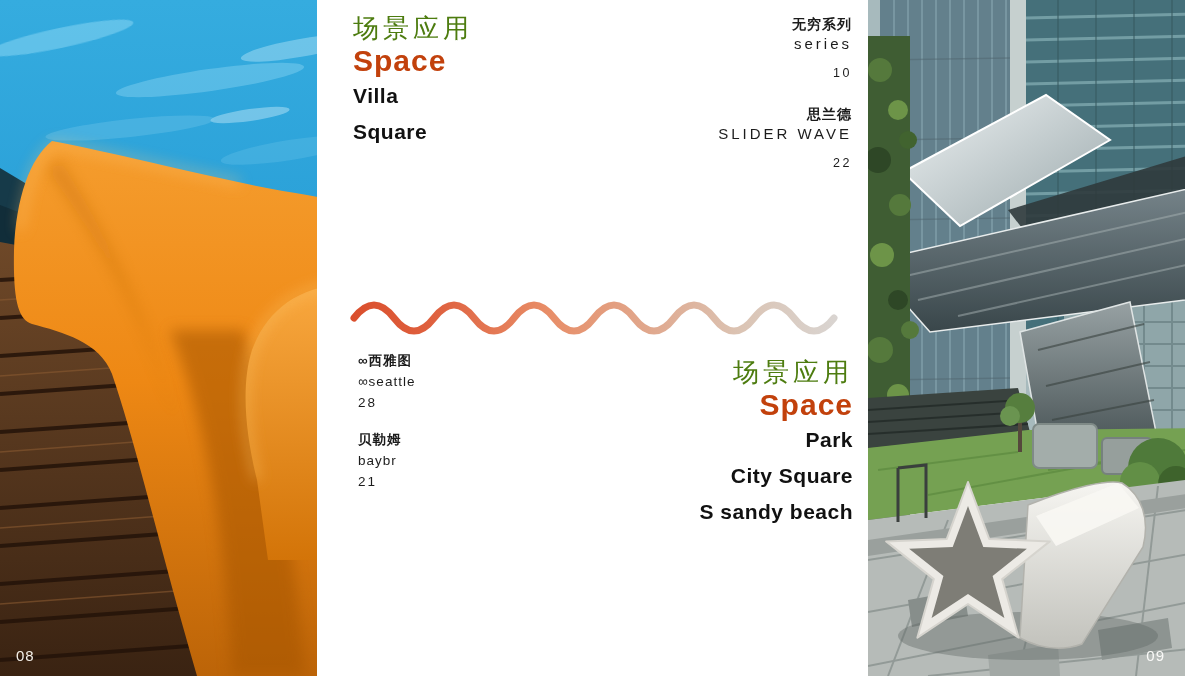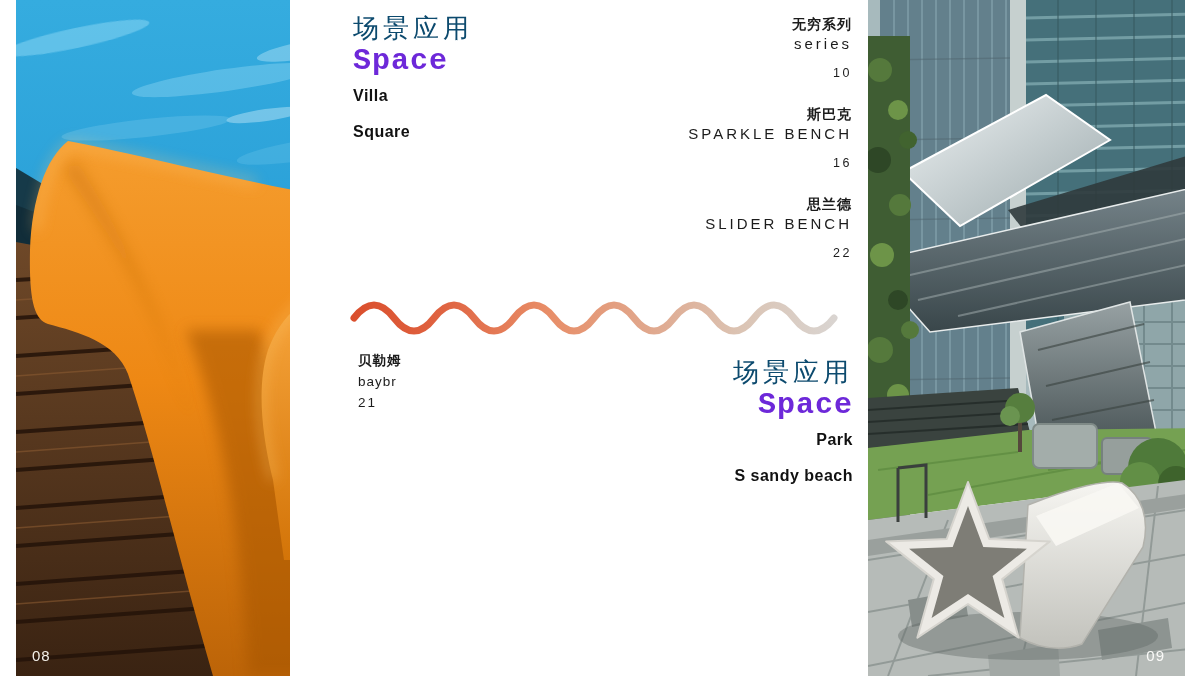--- a/index.html
+++ b/index.html
@@ -1,28 +1,28 @@
 <!DOCTYPE html>
 <html><head>
 <meta charset="utf-8">
 <style>
   html,body{margin:0;padding:0;background:#ffffff;}
   .canvas{
     position:relative;width:1200px;height:676px;overflow:hidden;
     font-family:"Liberation Sans","DejaVu Sans",sans-serif;color:#1c1c1c;background:#ffffff;
   }
   .photo{position:absolute;top:0;height:676px;overflow:hidden;}
-  .photo-left{left:16px;width:274px;}
+  .photo-left{left:0;width:317px;}
   .photo-right{left:868px;width:317px;}
   .panel{position:absolute;left:345px;top:0;width:523px;height:676px;background:#ffffff;}
 
   .blk{position:absolute;}
-  .cn-title{font-size:26px;letter-spacing:4px;color:#0c4a6e;line-height:32px;}
-  .en-title{font-size:30px;font-weight:bold;letter-spacing:1px;line-height:34px;color:#6d28d9;font-family:Liberation Mono, monospace;}
-  .toc-item{font-size:16px;font-weight:bold;letter-spacing:0.5px;line-height:36px;color:#111;}
+  .cn-title{font-size:26px;letter-spacing:4px;color:#4d7c0f;line-height:32px;}
+  .en-title{font-size:30px;font-weight:bold;letter-spacing:1px;line-height:34px;color:#c2410c;}
+  .toc-item{font-size:21px;font-weight:bold;letter-spacing:0.5px;line-height:36px;color:#111;}
 
   .tl-block{left:8px;top:12px;text-align:left;}
   .br-block{right:15px;top:356px;text-align:right;}
 
   .tr-block{right:16px;top:14px;text-align:right;}
   .entry{margin-bottom:21px;}
   .entry .cn{font-size:14px;font-weight:bold;letter-spacing:1px;line-height:20px;}
   .entry .en{font-size:15px;letter-spacing:3px;line-height:19px;}
   .entry .pg{font-size:12.5px;letter-spacing:2.5px;line-height:19px;margin-top:11px;}
 
@@ -136,27 +136,22 @@
       <div class="toc-item">Square</div>
     </div>
 
     <div class="blk tr-block">
       <div class="entry">
         <div class="cn">无穷系列</div>
         <div class="en">series</div>
         <div class="pg">10</div>
       </div>
       <div class="entry">
-        <div class="cn">斯巴克</div>
-        <div class="en">SPARKLE BENCH</div>
-        <div class="pg">16</div>
-      </div>
-      <div class="entry">
         <div class="cn">思兰德</div>
-        <div class="en">SLIDER BENCH</div>
+        <div class="en">SLIDER WAVE</div>
         <div class="pg">22</div>
       </div>
     </div>
 
     <div class="wave-wrap">
       <svg width="490" height="40" viewBox="0 0 490 40">
         <defs>
           <linearGradient id="waveG" x1="0" y1="0" x2="490" y2="0" gradientUnits="userSpaceOnUse">
             <stop offset="0" stop-color="#da4e2c"></stop>
             <stop offset="0.18" stop-color="#df6240"></stop>
@@ -165,30 +160,36 @@
             <stop offset="0.8" stop-color="#dbc4b4"></stop>
             <stop offset="1" stop-color="#d9d5d2"></stop>
           </linearGradient>
         </defs>
         <path d="M 4 20 Q 24 -6 44 20 T 84 20 T 124 20 T 164 20 T 204 20 T 244 20 T 284 20 T 324 20 T 364 20 T 404 20 T 444 20 T 484 20" fill="none" stroke="url(#waveG)" stroke-width="7" stroke-linecap="round"></path>
       </svg>
     </div>
 
     <div class="blk bl-block">
       <div class="sentry">
+        <div class="cn">∞西雅图</div>
+        <div class="en">∞seattle</div>
+        <div class="pg">28</div>
+      </div>
+      <div class="sentry">
         <div class="cn">贝勒姆</div>
         <div class="en">baybr</div>
         <div class="pg">21</div>
       </div>
     </div>
 
     <div class="blk br-block">
       <div class="cn-title">场景应用</div>
       <div class="en-title">Space</div>
       <div class="toc-item">Park</div>
+      <div class="toc-item">City Square</div>
       <div class="toc-item">S sandy beach</div>
     </div>
   </div>
 
   <div class="photo photo-right">
     <svg width="332" height="676" viewBox="0 0 332 676">
       <defs>
         <linearGradient id="mirA" x1="0" y1="0" x2="1" y2="1">
           <stop offset="0" stop-color="#eef2f3"></stop>
             <stop offset="1" stop-color="#9aa8ab"></stop>

